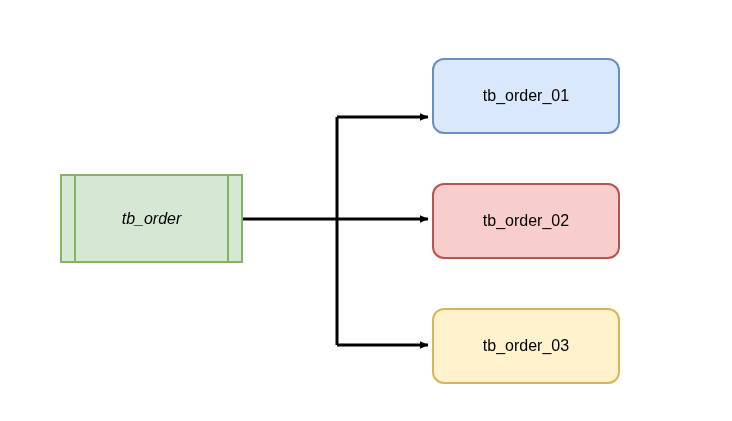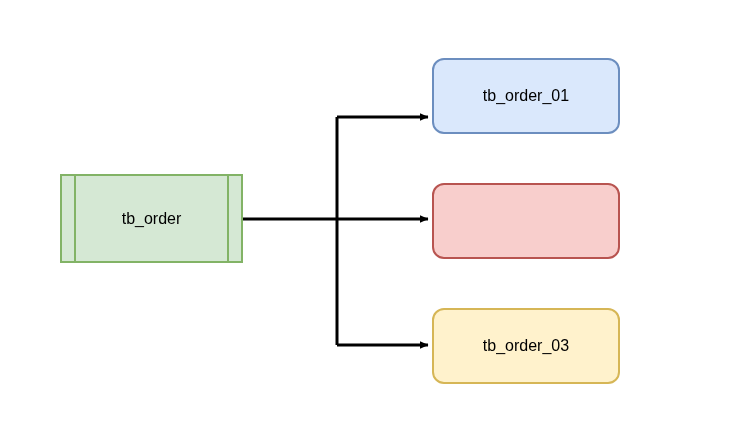--- a/index.html
+++ b/index.html
@@ -45,20 +45,21 @@
   }
   .table-node .rail.left  { left: 12px; }
   .table-node .rail.right { right: 12px; }
   .table-node .node-label {
     position: relative;
     font-size: 16px;
     color: #000000;
     line-height: 1.25;
     text-align: center;
     white-space: nowrap;
+    font-style: italic;
   }
 
   
   .shard-node {
     position: absolute;
     box-sizing: border-box;
     border-width: 2px;
     border-style: solid;
     border-radius: 12px;
     display: flex;
@@ -104,20 +105,21 @@
     <span class="node-label">tb_order</span>
   </div>
 
   <div class="shard-node" style="left:432px; top:58px; width:188px; height:76px;
               background:#dae8fc; border-color:#6c8ebf;">
     <span class="line1">tb_order_01</span>
   </div>
 
   <div class="shard-node" style="left:432px; top:183px; width:188px; height:76px;
               background:#f8cecc; border-color:#b85450;">
+    <span class="line1">tb_order_02</span>
   </div>
 
   <div class="shard-node" style="left:432px; top:308px; width:188px; height:76px;
               background:#fff2cc; border-color:#d6b656;justify-content:center;">
     <span class="line1">tb_order_03</span>
   </div>
 
 </div>
 
 </body></html>

